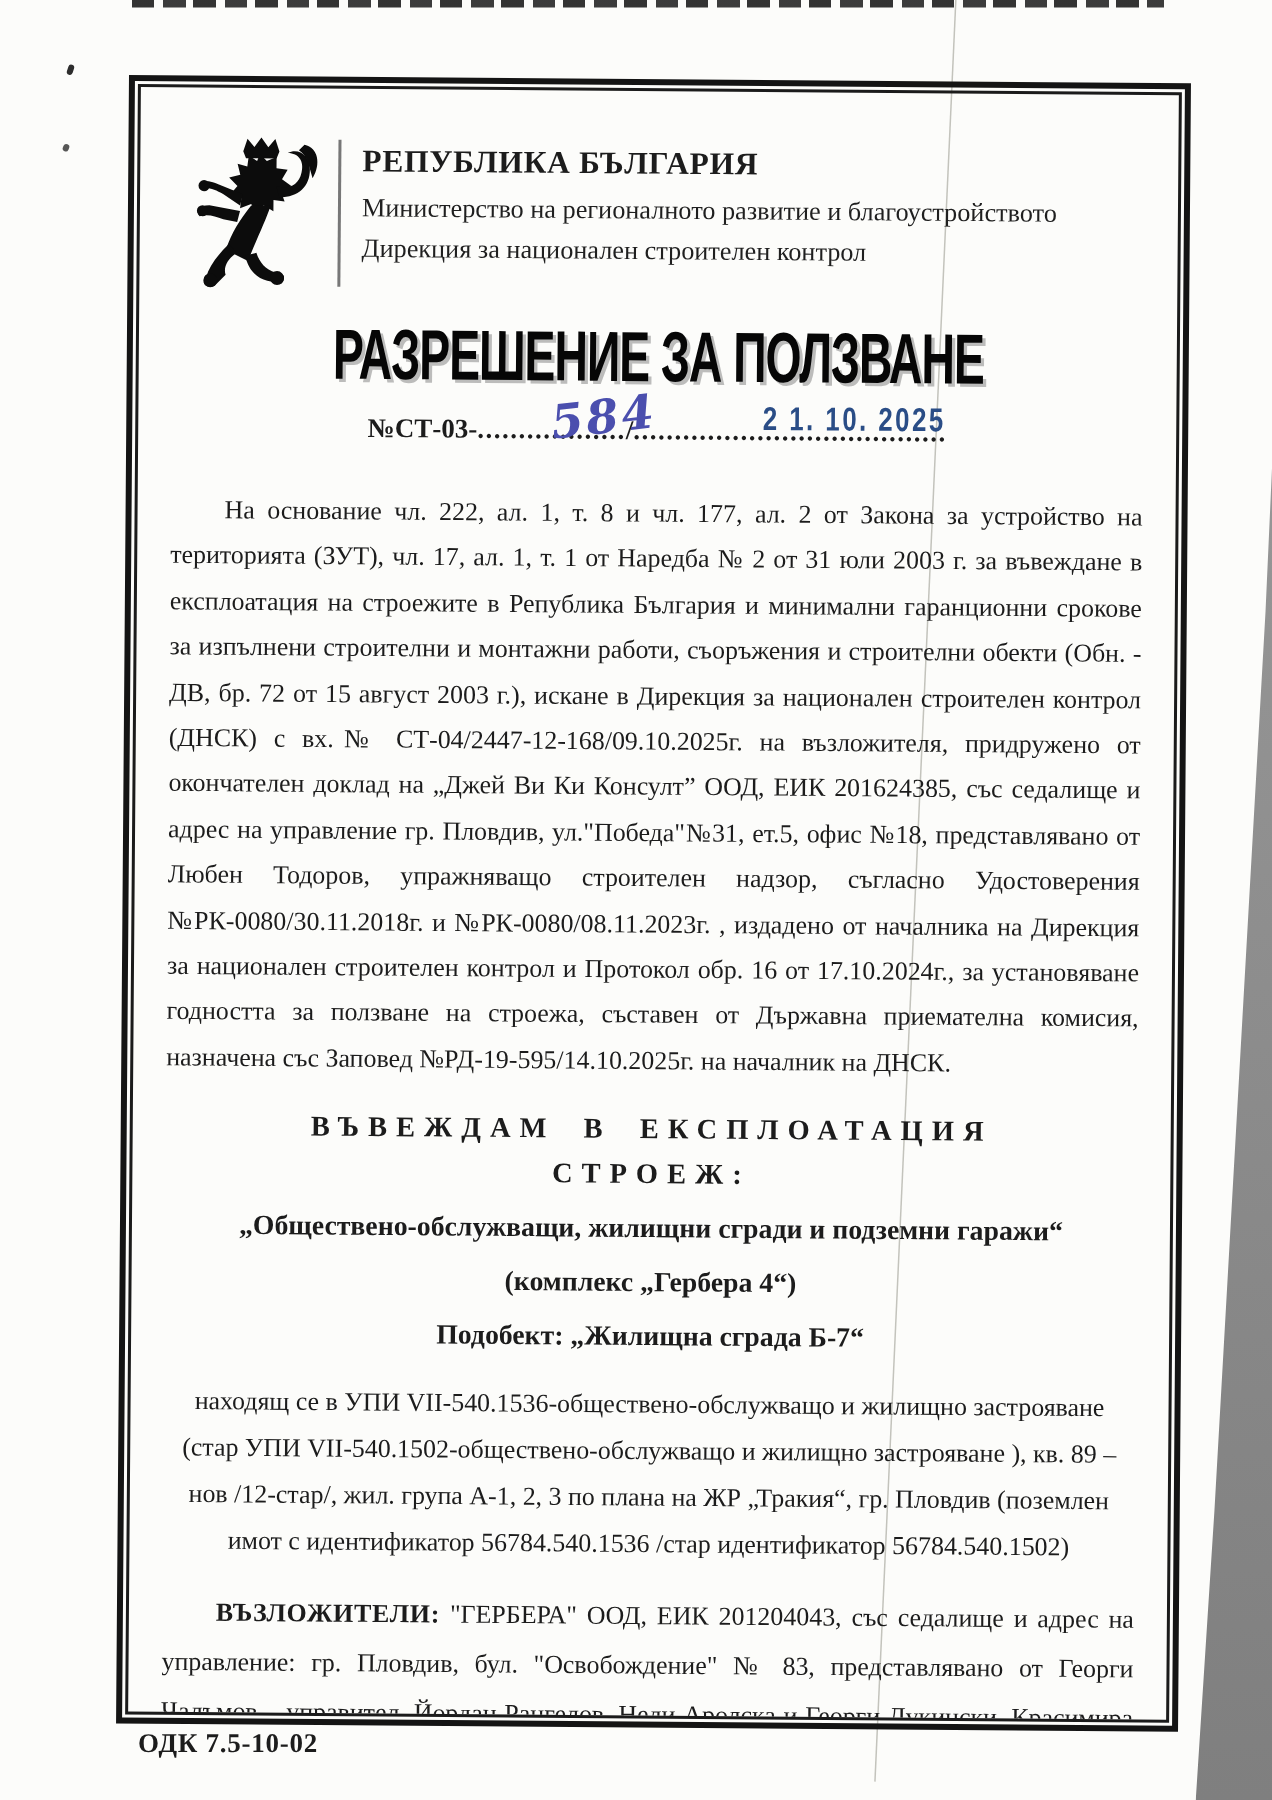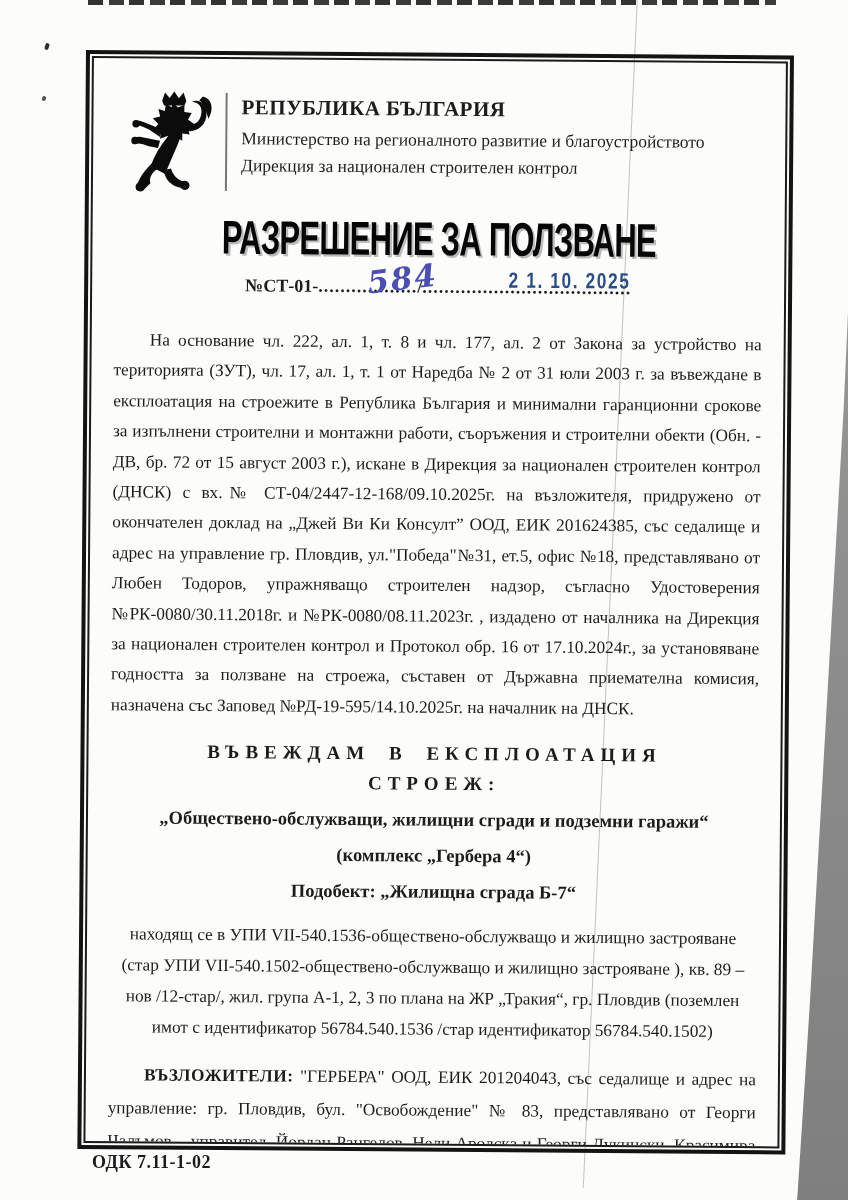--- a/index.html
+++ b/index.html
@@ -134,21 +134,21 @@
           <p class="hdr-line">Министерство на регионалното развитие и благоустройството</p>
           <p class="hdr-line">Дирекция за национален строителен контрол</p>
         </div>
       </div>
 
       <div class="title-wrap">
         <span class="doc-title">РАЗРЕШЕНИЕ ЗА ПОЛЗВАНЕ</span>
       </div>
 
       <div class="numline">
-        <span>№СТ-01-</span><span class="dots">..................</span><span>/</span><span class="dots">......................................</span>
+        <span>№СТ-03-</span><span class="dots">..................</span><span>/</span><span class="dots">......................................</span>
         <span class="handwritten">584</span>
         <span class="date-stamp">2 1. 10. 2025</span>
       </div>
 
       <p class="para">На основание чл. 222, ал. 1, т. 8 и чл. 177, ал. 2 от Закона за устройство на територията (ЗУТ), чл. 17, ал. 1, т. 1 от Наредба № 2 от 31 юли 2003 г. за въвеждане в експлоатация на строежите в Република България и минимални гаранционни срокове за изпълнени строителни и монтажни работи, съоръжения и строителни обекти (Обн. - ДВ, бр. 72 от 15 август 2003 г.), искане в Дирекция за национален строителен контрол (ДНСК) с вх.№ СТ-04/2447-12-168/09.10.2025г. на възложителя, придружено от окончателен доклад на „Джей Ви Ки Консулт” ООД, ЕИК 201624385, със седалище и адрес на управление гр. Пловдив, ул."Победа"№31, ет.5, офис №18, представлявано от Любен Тодоров, упражняващо строителен надзор, съгласно Удостоверения №РК-0080/30.11.2018г. и №РК-0080/08.11.2023г. , издадено от началника на Дирекция за национален строителен контрол и Протокол обр. 16 от 17.10.2024г., за установяване годността за ползване на строежа, съставен от Държавна приемателна комисия, назначена със Заповед №РД-19-595/14.10.2025г. на началник на ДНСК.</p>
 
       <p class="decree">ВЪВЕЖДАМ В ЕКСПЛОАТАЦИЯ</p>
       <p class="decree second">СТРОЕЖ:</p>
 
       <p class="proj">„Обществено-обслужващи, жилищни сгради и подземни гаражи“</p>
@@ -156,13 +156,13 @@
       <p class="proj">Подобект: „Жилищна сграда Б-7“</p>
 
       <p class="loc">находящ се в УПИ VII-540.1536-обществено-обслужващо и жилищно застрояване (стар УПИ VII-540.1502-обществено-обслужващо и жилищно застрояване ), кв. 89 – нов /12-стар/, жил. група А-1, 2, 3 по плана на ЖР „Тракия“, гр. Пловдив (поземлен имот с идентификатор 56784.540.1536 /стар идентификатор 56784.540.1502)</p>
 
       <p class="clients"><b>ВЪЗЛОЖИТЕЛИ:</b><span> "ГЕРБЕРА" ООД, ЕИК 201204043, със седалище и адрес на управление: гр. Пловдив, бул. "Освобождение" № 83, представлявано от Георги Чалъмов – управител, Йордан Рангелов, Нели Аролска и Георги Дукински, Красимира Георгиева,</span></p>
 
     </div>
   </div>
 </div>
 
-<div class="form-code">ОДК 7.11-1-02</div>
+<div class="form-code">ОДК 7.5-10-02</div>
 
 </body></html>

